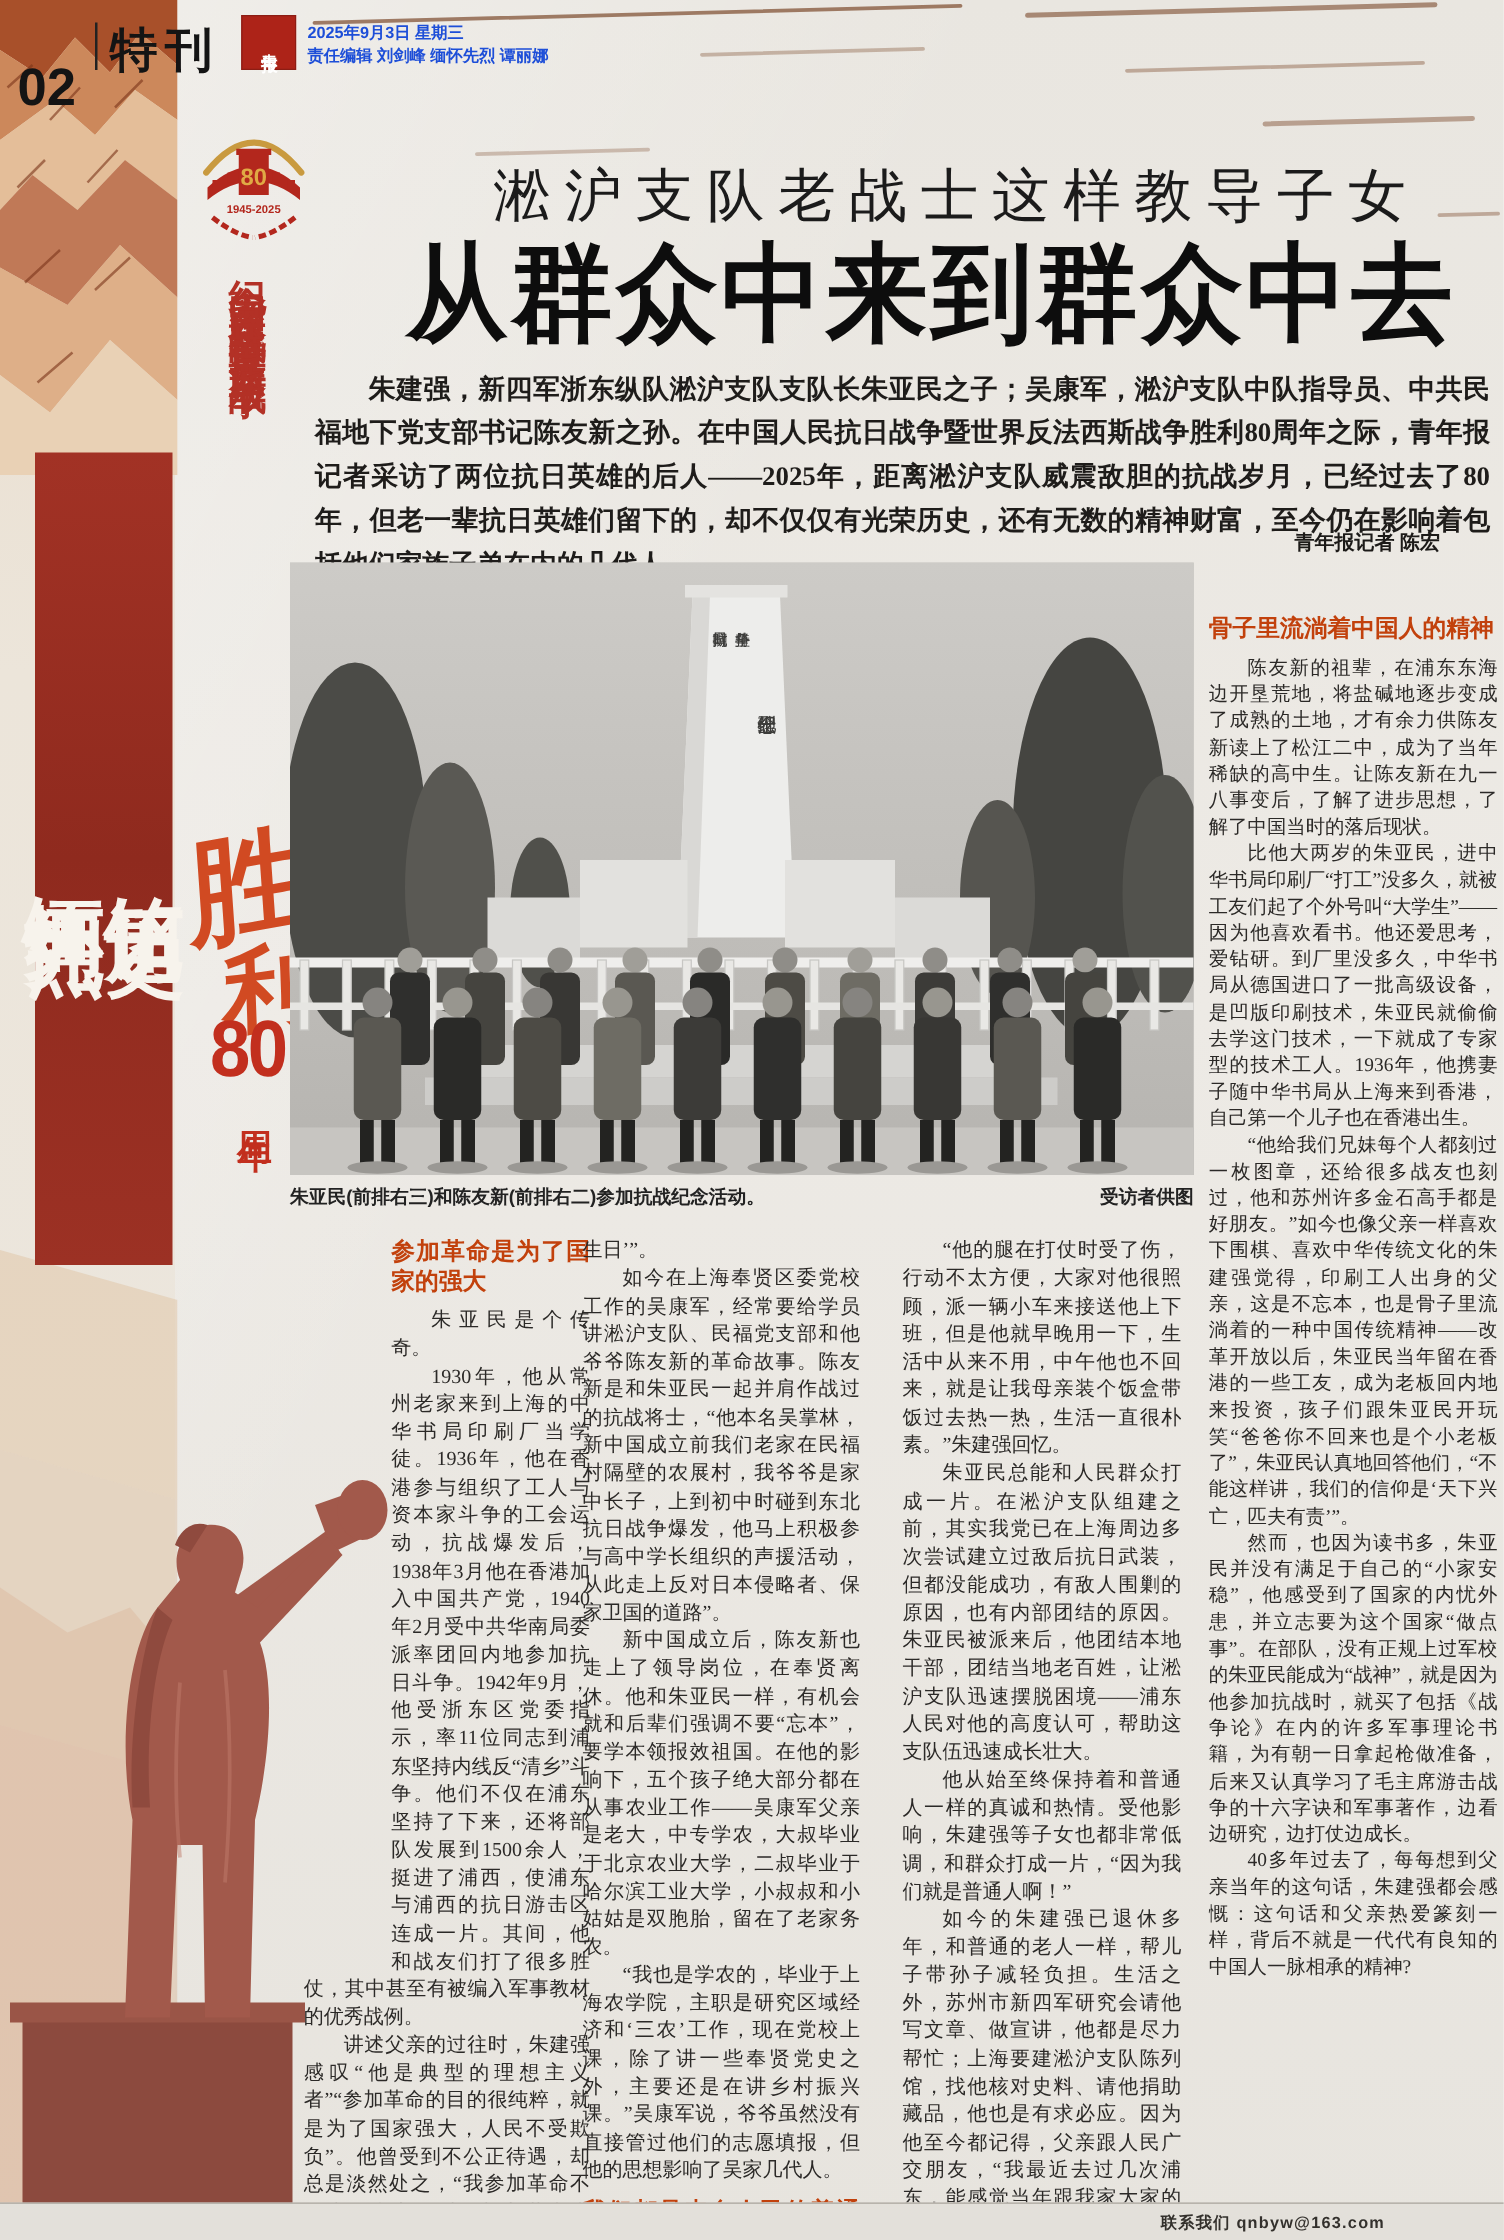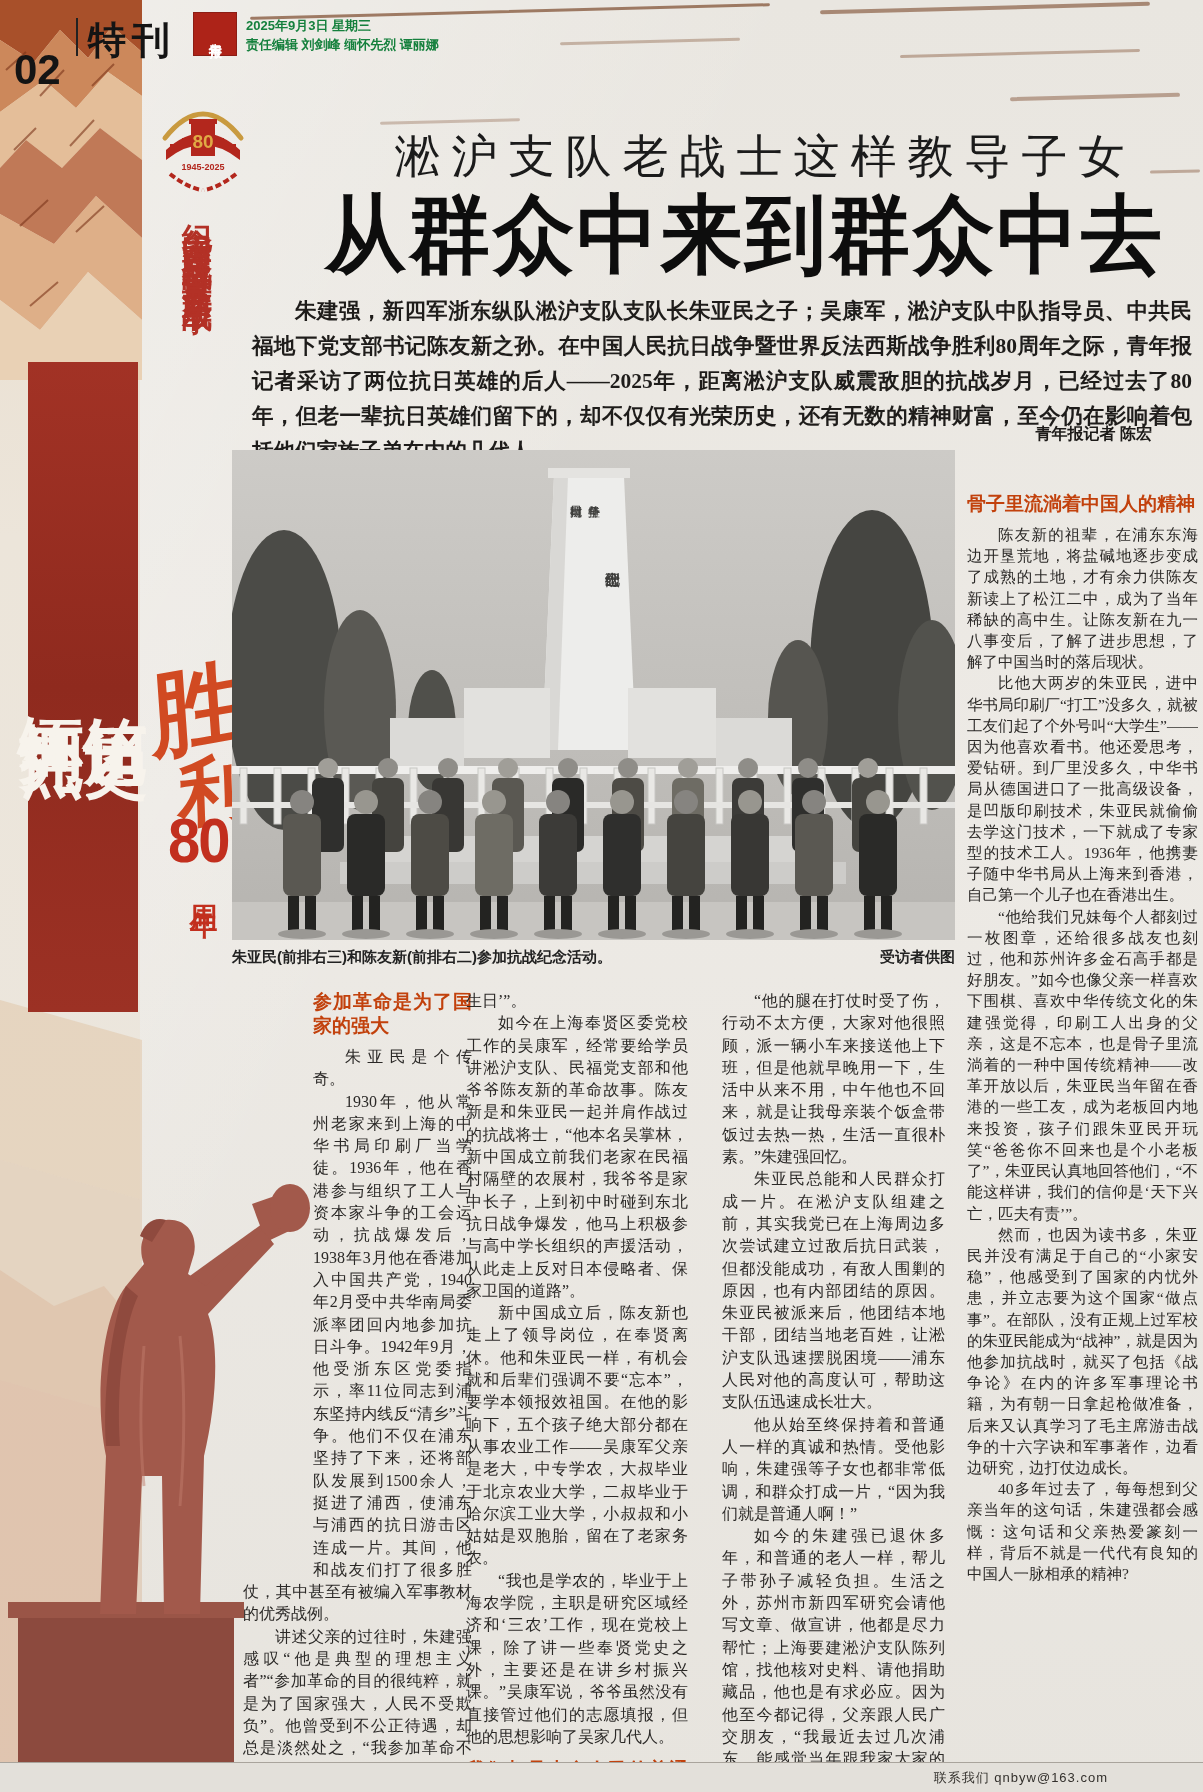--- a/index.html
+++ b/index.html
@@ -17,21 +17,21 @@
   
   .streak { position:absolute; background:#7c4a2c; border-radius:2px; opacity:.55; transform:rotate(-1.5deg); }
 
   
   .page-no { left:14px; top:14px; font-family:"Liberation Sans",sans-serif; font-weight:700; font-size:42px; color:#141414; letter-spacing:0;margin-top:32px; }
   .hdr-div { left:76px; top:18px; width:2px; height:38px; background:#222; }
   .section-title { left:88px; top:15px; font-family:"Liberation Sans",sans-serif; font-weight:700; font-size:38px; color:#141414; letter-spacing:6px; }
   .masthead { left:193px; top:12px; width:44px; height:44px; background:#ad2318; color:#fff;
     display:flex; align-items:center; justify-content:center; writing-mode:vertical-rl;
     font-size:13px; font-weight:700; letter-spacing:1px; box-shadow:0 0 0 1px #8c1d14 inset; }
-  .hdr-meta { left:246px; top:16px; font-family:"Liberation Sans",sans-serif; font-size:13px; font-weight:700; color:#15803d; line-height:19px; }
+  .hdr-meta { left:246px; top:16px; font-family:"Liberation Sans",sans-serif; font-size:13px; font-weight:700; color:#1d4ed8; line-height:19px; }
 
   
   .left-strip { left:0; top:0; width:140px; height:1792px; background:linear-gradient(180deg,#e9dccb, #ece5da 30%, #ebe7e0); }
 
   
   .red-banner { left:28px; top:362px; width:110px; height:650px;
     background:linear-gradient(180deg,#a23225,#8f2a1e 50%,#9c3124);
     display:flex; justify-content:center; align-items:center; }
   .red-banner .v-big { writing-mode:vertical-rl; color:#f7f3ec; font-weight:700;
     font-size:64px; line-height:1; letter-spacing:6px; font-family:"Liberation Serif",serif; }
@@ -79,21 +79,21 @@
   .subhead { font-family:"Liberation Sans",sans-serif; font-weight:700; font-size:19px;
     color:#c2410c; text-indent:0; margin:10px 0 8px 0; line-height:24px; }
   .subhead.first { margin-top:0; }
   .trumpet-float { float:left; width:70px; height:238px; margin-top:336px; }
 
   
   .statue { left:-6px; top:1146px; width:352px; height:646px; pointer-events:none; }
 
   
   .footer-bar { left:0; top:1762px; width:1203px; height:30px; background:#e3e0da; border-top:1px solid #a9a49c; }
-  .contact { right:95px; top:1769px; font-family:"Liberation Sans",sans-serif; font-weight:400;
+  .contact { right:95px; top:1769px; font-family:"Liberation Sans",sans-serif; font-weight:700;
     font-size:13px; color:#33302c; letter-spacing:1px; }
 </style>
 </head>
 <body>
 
 <div class="abs left-strip"></div>
 
 <svg class="abs" style="left:0;top:0" width="142" height="380" viewBox="0 0 142 380">
   <rect width="142" height="380" fill="#eadfce"></rect>
   <path d="M0,0 L142,0 L142,52 L112,26 L88,58 L60,30 L34,62 L0,40 Z" fill="#a8502a"></path>

